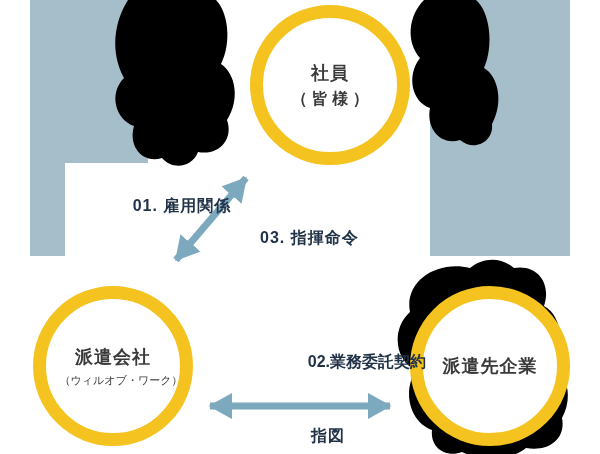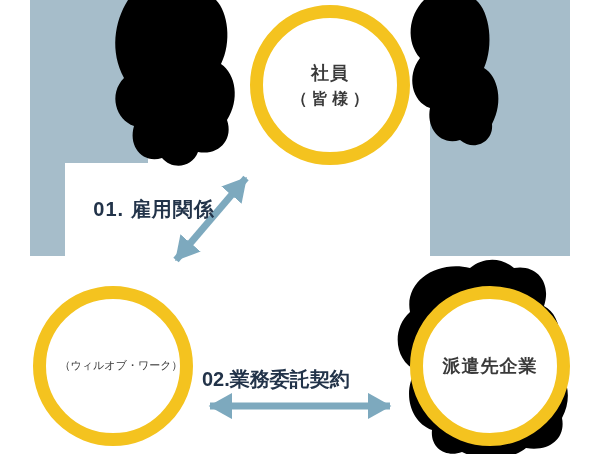--- a/index.html
+++ b/index.html
@@ -34,25 +34,25 @@
     text-align:center;color:var(--circle-text,#3a3a3a);
   }
   .node-employee{left:250px;top:5px;}
   .node-agency{left:33px;top:286px;}
   .node-client{left:410px;top:286px;align-items:center;}
   .node-title{font-size:18px;font-weight:700;line-height:1.6;letter-spacing:1px;}
   .node-sub{font-size:16px;font-weight:700;line-height:1.4;}
   .node-sub-small{font-size:11px;font-weight:400;line-height:1.6;white-space:nowrap;margin-left:16px;}
   .lbl{
     position:absolute;z-index:5;font-weight:700;
-    color:var(--label-text,#223349);font-size:20px;letter-spacing:1px;white-space:nowrap;
+    color:var(--label-text,#223349);font-size:16px;letter-spacing:1px;white-space:nowrap;margin-left:28px;
   }
   .lbl-employment{left:65px;top:196px;width:178px;text-align:center;}
   .lbl-command{left:232px;top:228px;}
-  .lbl-outsourcing{left:202px;top:366px;width:196px;text-align:left;letter-spacing:0;}
+  .lbl-outsourcing{left:202px;top:352px;width:196px;text-align:right;letter-spacing:0;}
   .lbl-instruction{left:202px;top:426px;width:196px;text-align:center;}
 </style>
 </head>
 <body>
 
 <div class="canvas">
 
   <div class="bg-blue"></div>
   <div class="white-top"></div>
   <div class="white-mid"></div>
@@ -80,23 +80,26 @@
 
     <line class="arrow-line" x1="210" y1="406" x2="390" y2="406" marker-start="url(#ah)" marker-end="url(#ah)"></line>
   </svg>
 
   <div class="node node-employee">
     <div class="node-title">社員</div>
     <div class="node-sub">（ 皆 様 ）</div>
   </div>
 
   <div class="node node-agency">
+    <div class="node-title">派遣会社</div>
     <div class="node-sub-small">（ウィルオブ・ワーク）</div>
   </div>
 
   <div class="node node-client">
     <div class="node-title">派遣先企業</div>
   </div>
 
   <div class="lbl lbl-employment">01. 雇用関係</div>
+  <div class="lbl lbl-command">03. 指揮命令</div>
   <div class="lbl lbl-outsourcing">02.業務委託契約</div>
+  <div class="lbl lbl-instruction">指図</div>
 
 </div>
 
 </body></html>

